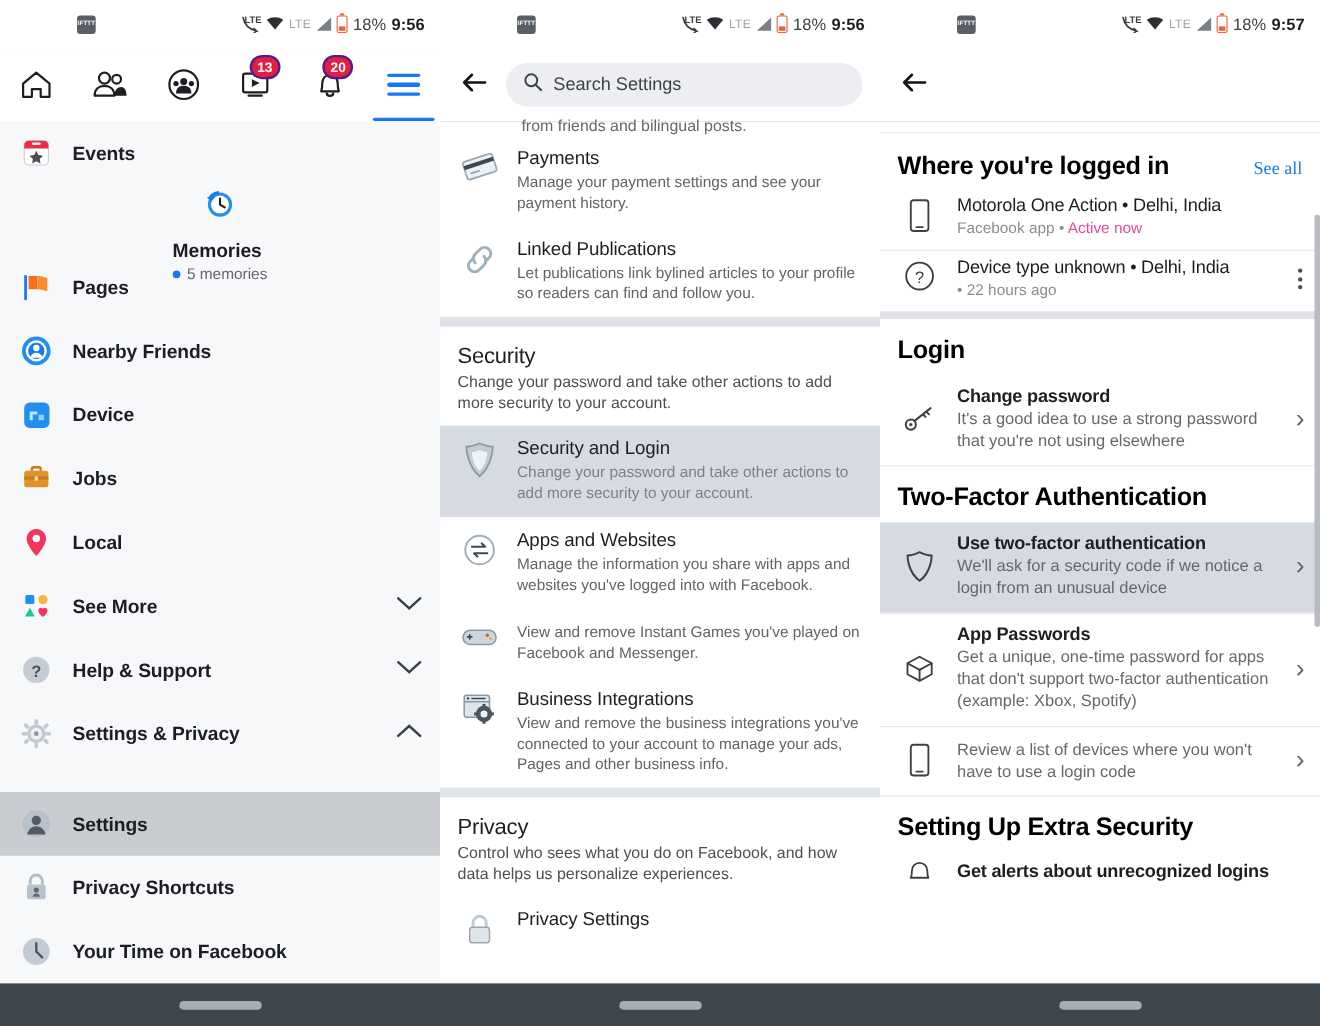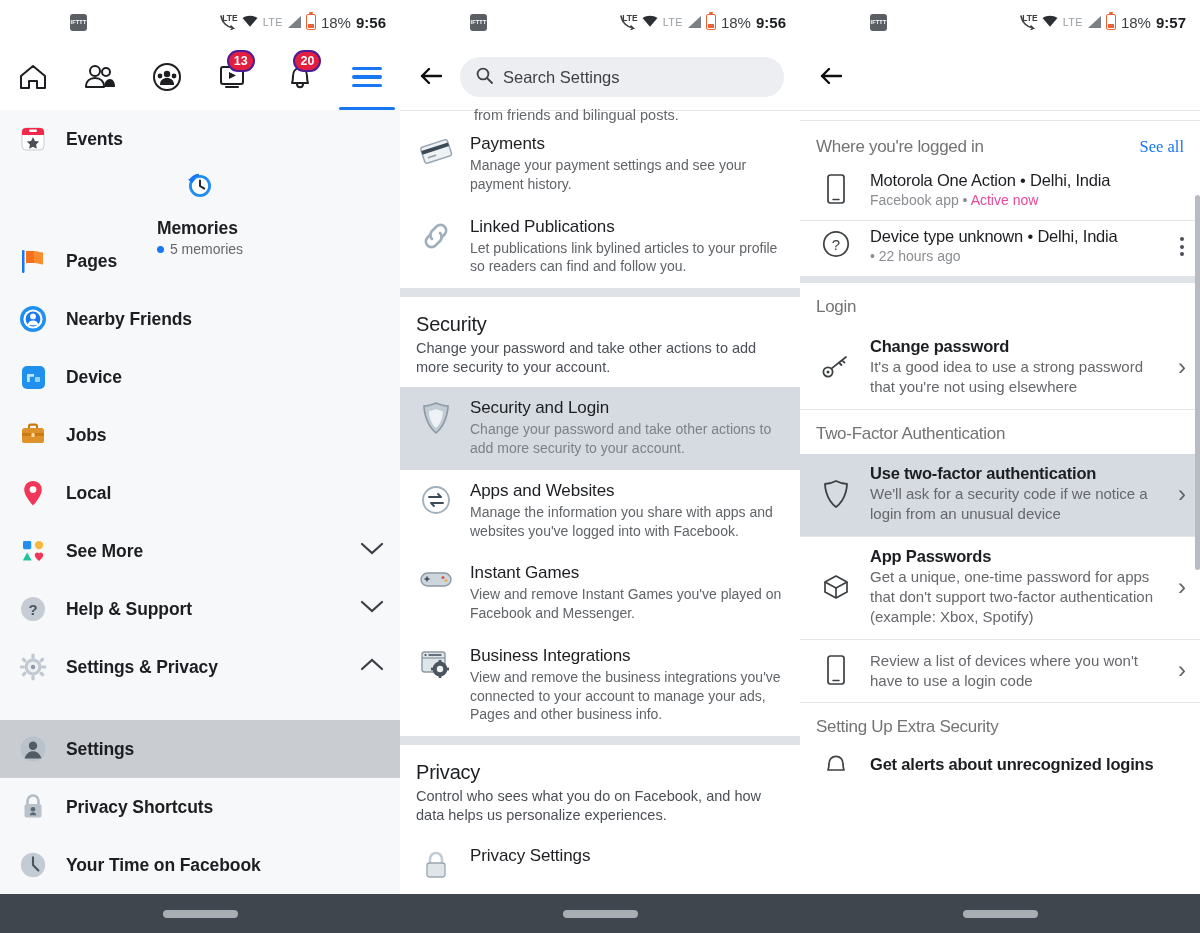--- a/index.html
+++ b/index.html
@@ -88,21 +88,21 @@
   .sec-desc { font-size:14.5px; color:#4b4f56; line-height:1.32; margin-top:3px; }
   .row { display:flex; gap:14px; padding:11px 16px 12px 16px; align-items:flex-start; }
   .row.hl { background:#d6dbe1; }
   .row-ico { width:40px; flex:0 0 40px; display:flex; align-items:flex-start; justify-content:center; padding-top:3px; }
   .row-body { flex:1; min-width:0; }
   .row-title { font-size:17px; color:#1c1e21; letter-spacing:-.1px; }
   .row-desc { font-size:14px; color:#606468; line-height:1.34; margin-top:2px; }
   .row-desc.grey { color:#7d8186; }
 
   
-  .r-sec-title { font-size:17px; font-weight:normal; color:#737373; letter-spacing:-.3px; }
+  .r-sec-title { font-size:23px; font-weight:bold; color:#000000; letter-spacing:-.3px; }
   .r-head { display:flex; align-items:baseline; padding:16px 16px 8px 16px; }
   .see-all { margin-left:auto; color:#1877f2; font-size:16.5px;font-family:Liberation Serif, serif; }
   .dev-row { display:flex; gap:14px; padding:6px 16px 12px 16px; align-items:flex-start; }
   .dev-ico { width:40px; flex:0 0 40px; display:flex; justify-content:center; padding-top:2px; }
   .dev-title { font-size:16.5px; font-weight:normal; color:#1c1e21; letter-spacing:-.2px; }
   .dev-sub { font-size:14px; color:#8a8d91; margin-top:2px; }
   .dev-sub .act { color:#ec4899; }
   .kebab { margin-left:auto; display:flex; flex-direction:column; gap:3.5px; padding-top:10px; }
   .kebab i { width:4px; height:4px; border-radius:50%; background:#4b4f56; display:block; }
   .r-row { display:flex; gap:14px; padding:10px 14px 12px 16px; align-items:center; }
@@ -539,21 +539,20 @@
     <div class="row">
       <span class="row-ico">
         <svg width="34" height="26" viewBox="0 0 34 26">
             <rect x="2" y="7" width="30" height="13" rx="6.5" fill="#ccd6dd" stroke="#8c98a3" stroke-width="1.4"></rect>
             <path d="M8,11 v4 M6,13 h4" stroke="#3c4a57" stroke-width="1.5" stroke-linecap="round"></path>
             <circle cx="24" cy="11.5" r="1.5" fill="#d9534f"></circle>
             <circle cx="27" cy="14.5" r="1.5" fill="#f0ad4e"></circle>
           </svg>
       </span>
       <div class="row-body">
-        <div class="row-title">Instant Games</div>
         <div class="row-desc">View and remove Instant Games you've played on Facebook and Messenger.</div>
       </div>
     </div>
 
     <div class="row">
       <span class="row-ico">
         <svg width="34" height="32" viewBox="0 0 34 32">
             <rect x="3" y="3" width="23" height="20" rx="2.4" fill="#dfe6ea" stroke="#8c98a3" stroke-width="1.4"></rect>
             <path d="M3,9 h23" stroke="#8c98a3" stroke-width="1.3"></path>
             <circle cx="6.5" cy="6" r="1.1" fill="#3c4a57"></circle>

